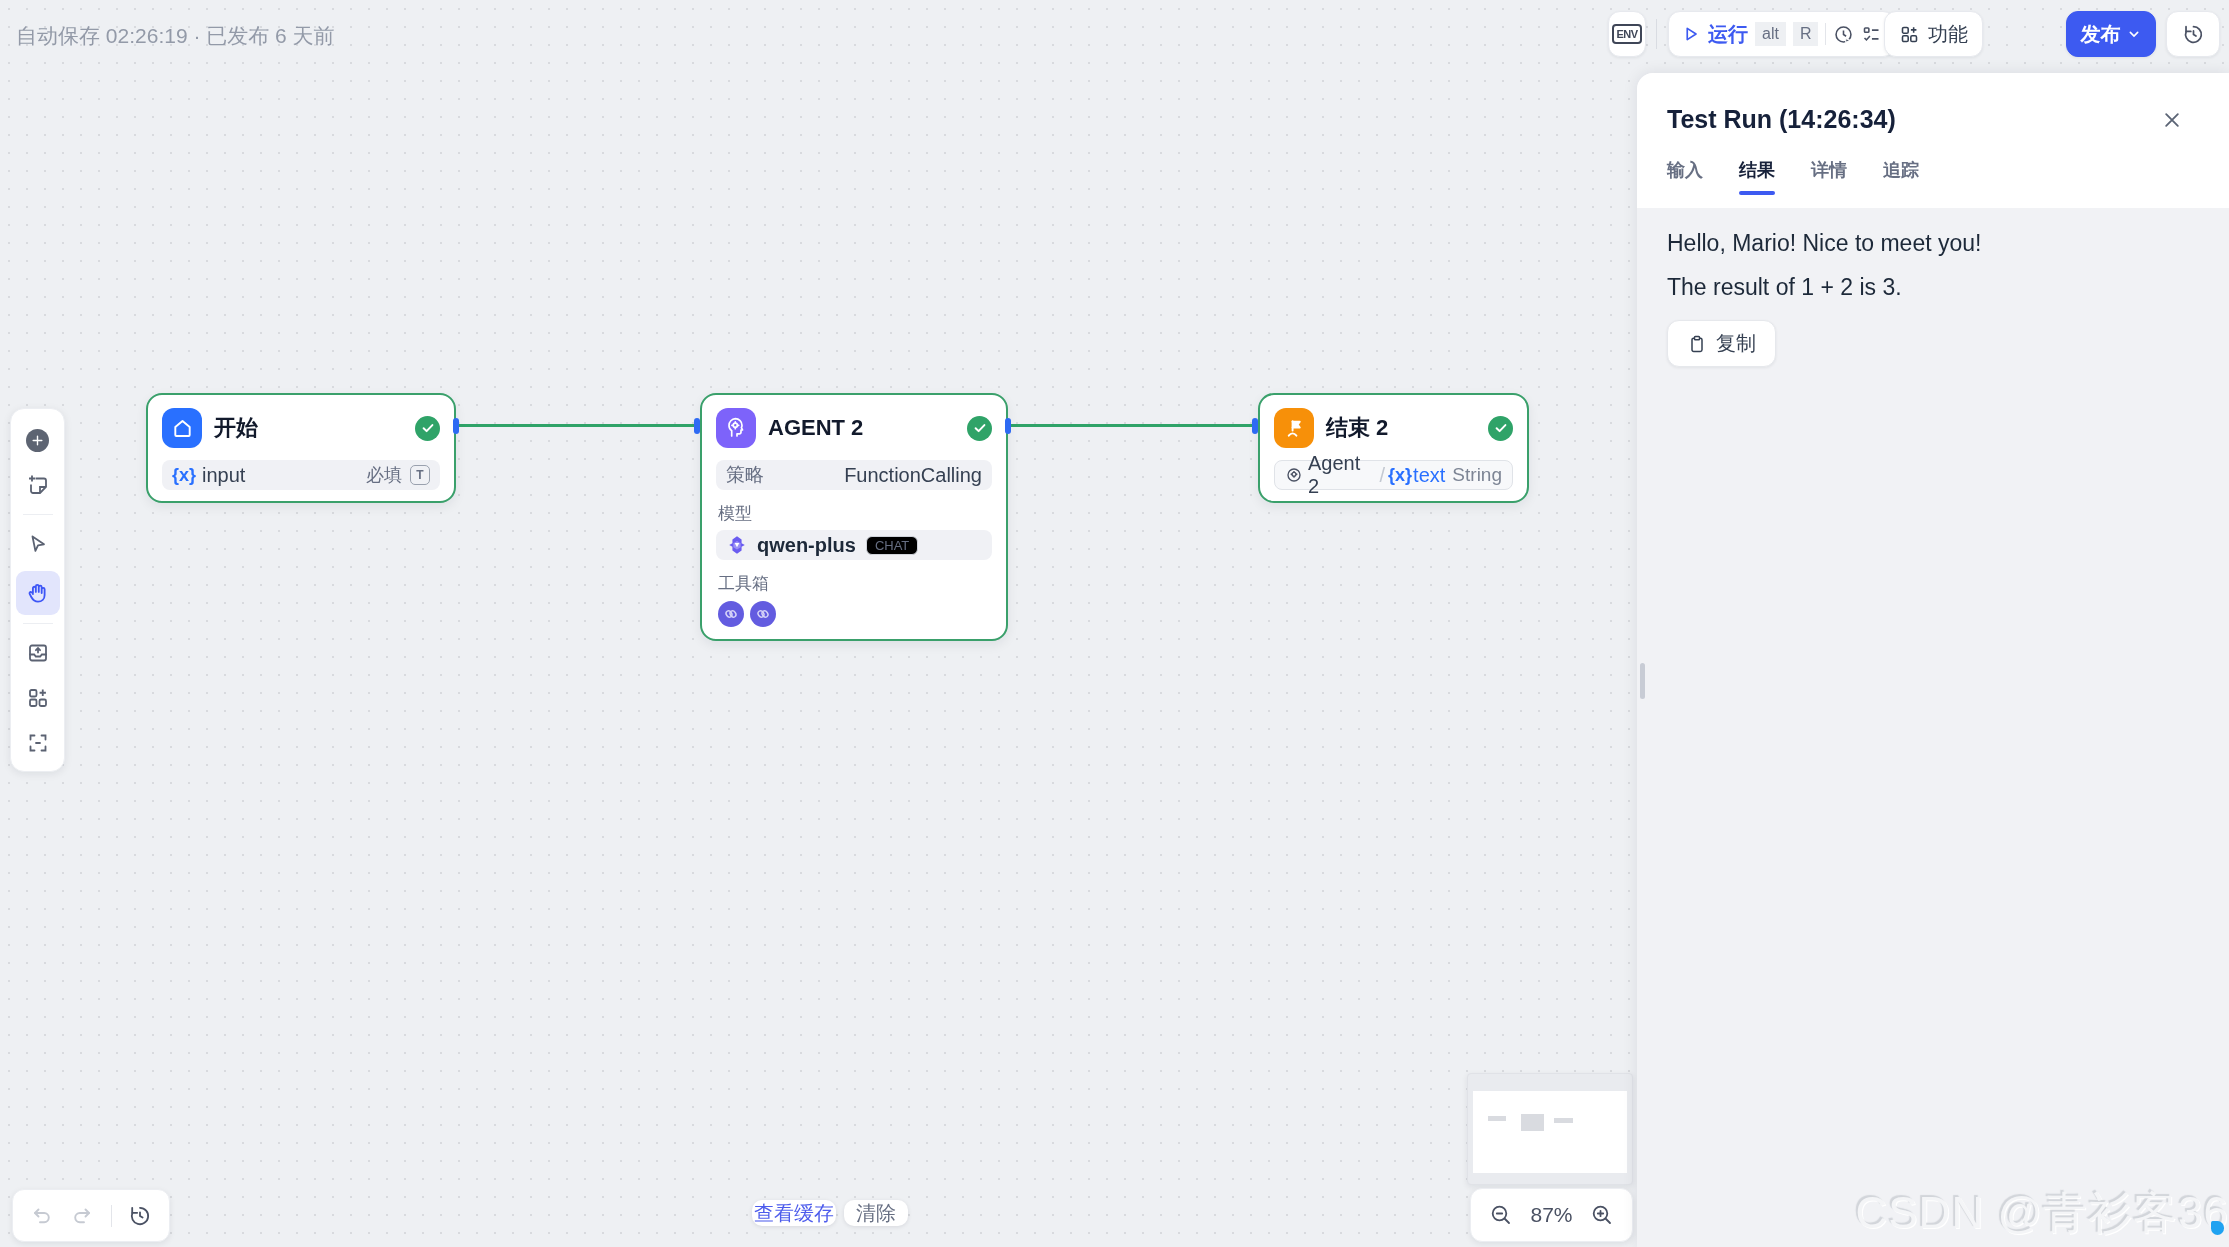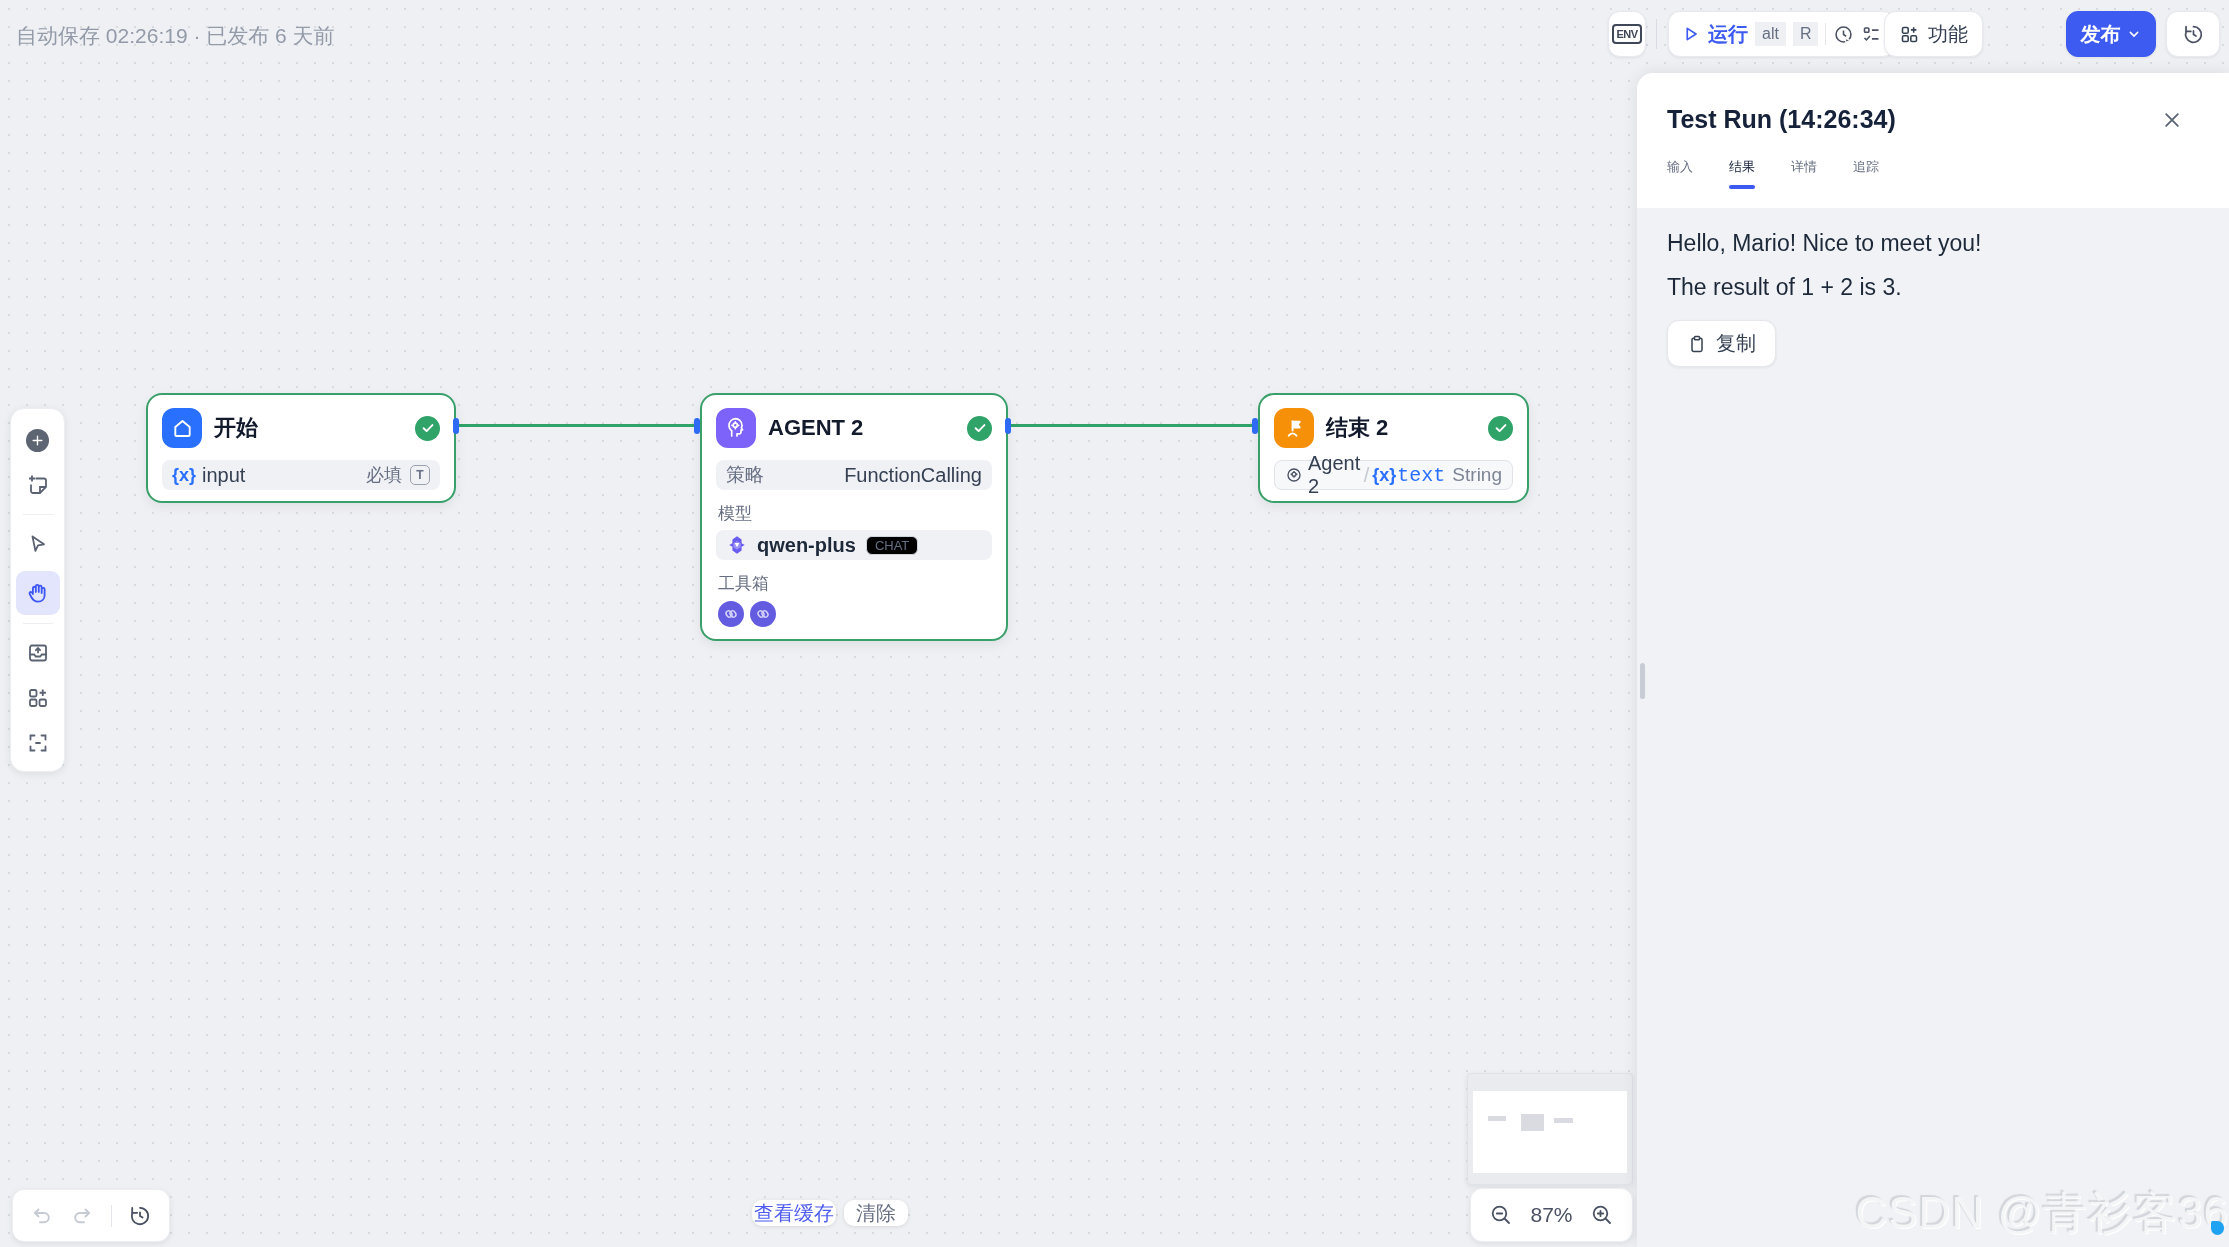--- a/index.html
+++ b/index.html
@@ -51,21 +51,21 @@
   .tool-circle { width:26px; height:26px; border-radius:50%; background:#635ce0; display:flex; align-items:center; justify-content:center; margin-right:6px; cursor:pointer; }
   .end-row { background:#f7f8fa; border:1px solid #e0e3e8; }
 
   
   .panel { position:absolute; left:1637px; top:73px; right:0; bottom:0; background:#f1f2f5;
            border-top-left-radius:16px; box-shadow:0 0 16px rgba(16,24,40,.09); }
   .panel-header { background:#fff; border-top-left-radius:16px; height:135px; padding:32px 30px 0; position:relative; }
   .panel-title { font-size:25px; font-weight:bold; color:#16213a; }
   .panel-close { position:absolute; right:44px; top:34px; width:26px; height:26px; display:flex; align-items:center; justify-content:center; cursor:pointer; }
   .panel-tabs { display:flex; gap:36px; margin-top:24px; }
-  .tab { font-size:13px; font-weight:400; color:#676f83; padding-bottom:13px; position:relative; cursor:pointer; }
+  .tab { font-size:18px; font-weight:700; color:#676f83; padding-bottom:13px; position:relative; cursor:pointer; }
   .tab.active { color:#17213a; }
   .tab.active::after { content:""; position:absolute; left:0; right:0; bottom:0; height:4px; border-radius:2px; background:#3d5af1; }
   .panel-body { padding:22px 30px; }
   .result-line { font-size:23px; color:#1d2939; margin-bottom:17px; }
   .copy-btn { display:inline-flex; align-items:center; gap:9px; margin-top:2px; height:47px; padding:0 19px; background:#fff;
               border:1px solid #e6e8ec; border-radius:12px; box-shadow:0 1px 3px rgba(16,24,40,.07); font-size:20px; color:#354052; cursor:pointer; }
   .panel-scrollbar { position:absolute; left:3px; top:590px; width:5px; height:36px; background:#c8ccd5; border-radius:3px; cursor:grab; }
 
   
   .undo-bar { position:absolute; left:12px; top:1189px; width:158px; height:53px; background:#fff; border:1px solid #eceef2;
@@ -300,21 +300,21 @@
       <span style="margin-right:5px;display:flex;">
         <svg width="18" height="18" viewBox="0 0 24 24" fill="none" stroke="#4a5163" stroke-width="1.8">
           <circle cx="12" cy="12" r="8"></circle>
             <circle cx="12" cy="11" r="2.6"></circle>
             <path d="M12 6.5v2M12 13.6v1.9M7.5 11h2M16.5 11h-2"></path>
         </svg>
       </span>
       <span>Agent 2</span>
       <span style="color:#c4c9d2;margin:0 3px;">/</span>
       <span class="vtoken" style="margin-right:1px;">{x}</span>
-      <span style="color:#2970ff;font-family:Liberation Mono, monospace;">text</span>
+      <span style="color:#2970ff;">text</span>
       <span style="color:#7d8595;font-size:19px;margin-left:7px;">String</span>
     </div>
   </div>
 
   <div class="edge-handle" style="left:453px;"></div>
   <div class="edge-handle" style="left:694px;"></div>
   <div class="edge-handle" style="left:1005px;"></div>
   <div class="edge-handle" style="left:1252px;"></div>
 
   <div class="undo-bar">

